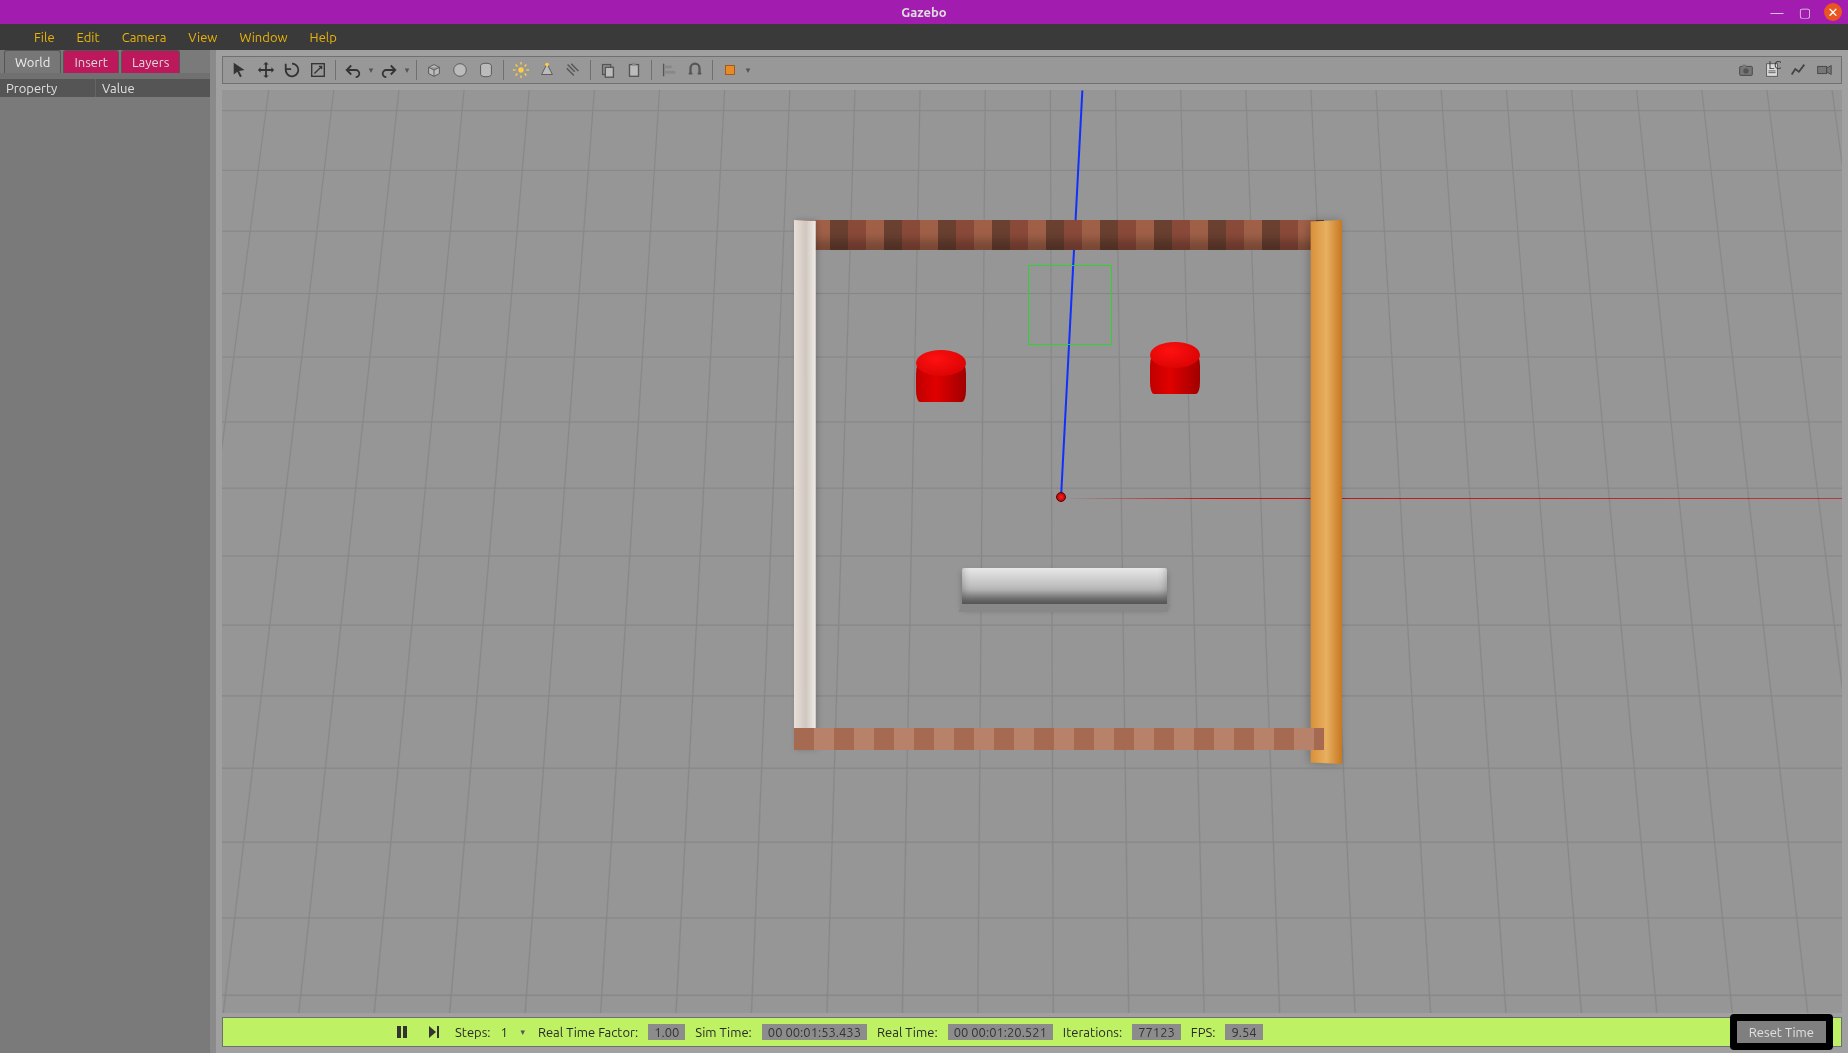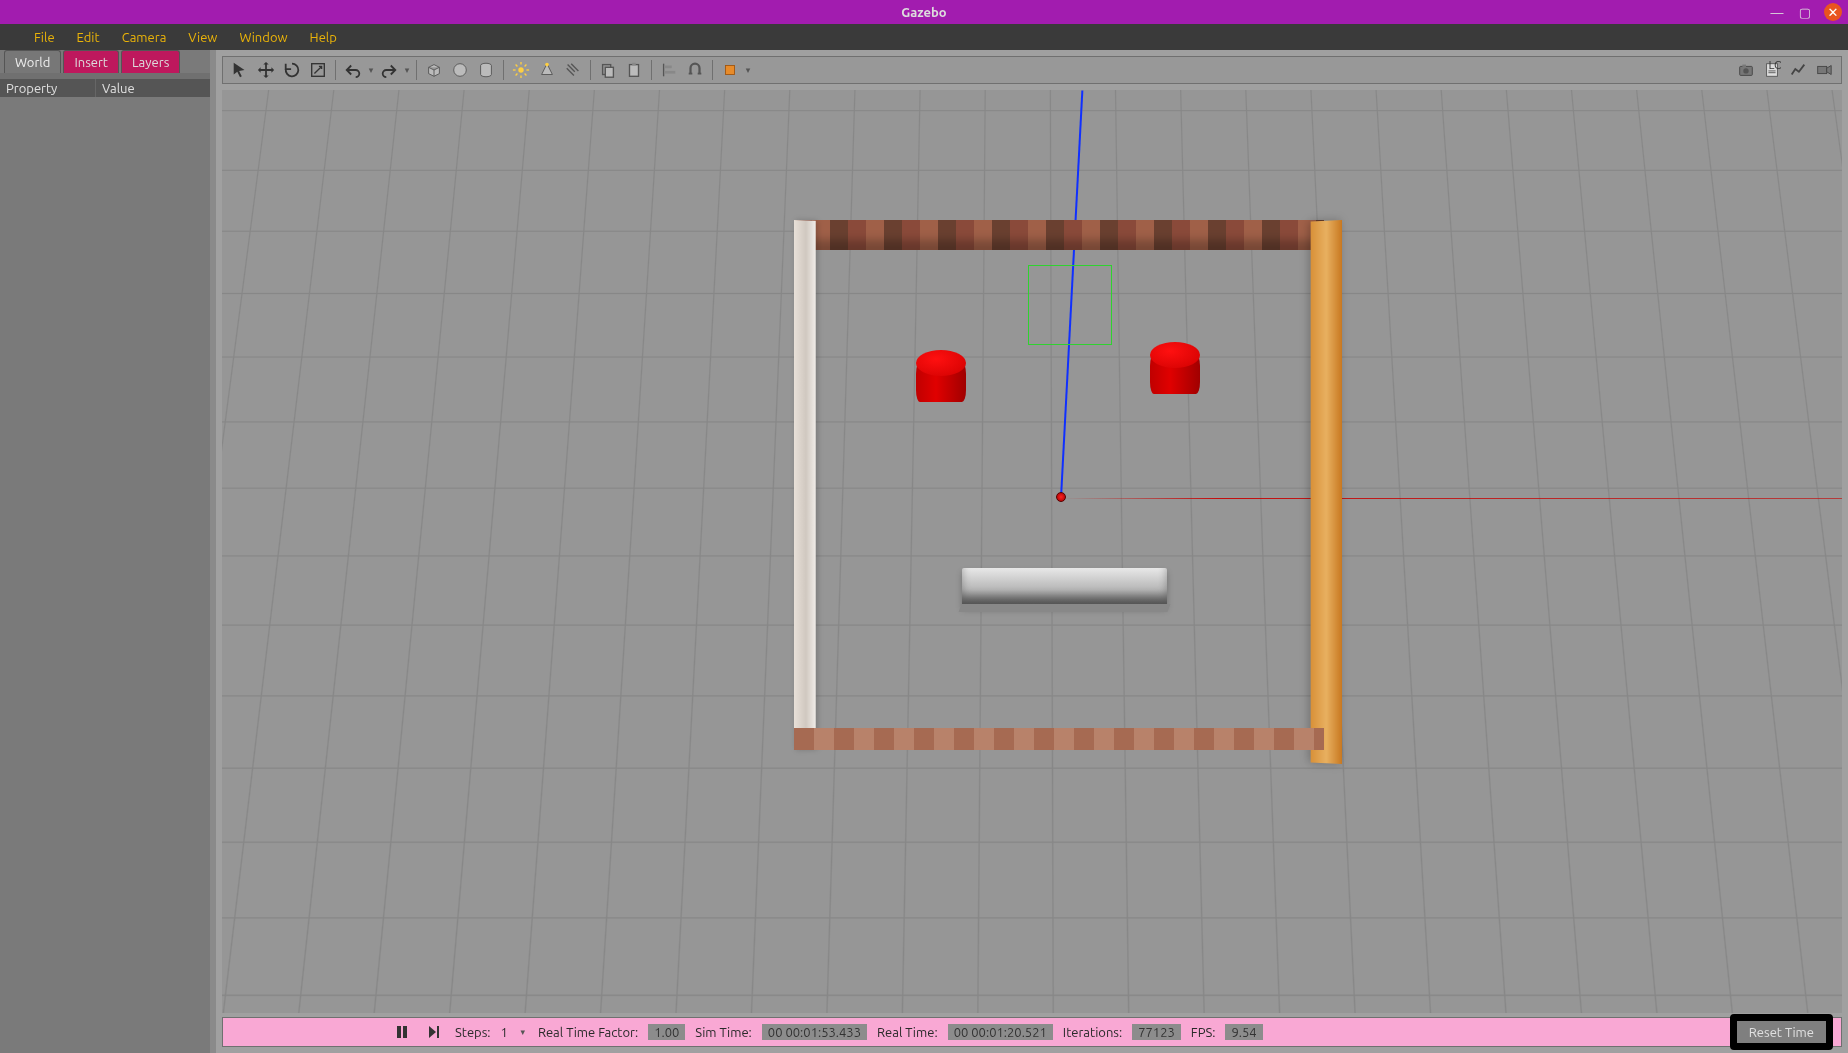--- a/index.html
+++ b/index.html
@@ -76,21 +76,21 @@
   .cylinder .top { position:absolute; left:0; top:0; width:50px; height:26px; background:radial-gradient(ellipse at 40% 35%, #ff1010,#d00000); border-radius:50%; }
   .cyl1 { left:694px; top:260px; }
   .cyl2 { left:928px; top:252px; }
   .jersey { position:absolute; left:740px; top:478px; width:205px; height:38px;
     background:linear-gradient(#e8e8e8,#b8b8b8 55%,#707070);
     border-radius:2px;
     box-shadow: 0 4px 6px rgba(0,0,0,0.25), inset 0 -10px 8px rgba(0,0,0,0.3);
   }
   .jersey::before{ content:""; position:absolute; left:-2px; right:-2px; bottom:-6px; height:8px;
     background:#888; transform:skewX(-20deg); }
-  .bottombar { position:absolute; left:6px; right:6px; bottom:6px; height:30px; background:#f9a8d4; border:1px solid #707070; display:flex; align-items:center; padding:0 8px; gap:10px; color:#2a2a2a; }
+  .bottombar { position:absolute; left:6px; right:6px; bottom:6px; height:30px; background:#bef264; border:1px solid #707070; display:flex; align-items:center; padding:0 8px; gap:10px; color:#2a2a2a; }
   .bottombar .btn { width:22px; height:22px; display:flex; align-items:center; justify-content:center; cursor:pointer; }
   .bottombar .field { background:#8c8c8c; padding:1px 6px; min-width:36px; color:#333; }
   .bottombar .label { color:#2a2a2a; }
   .bottombar .reset { margin-left:auto; background:#7f7f7f; color:#e0e0e0; padding:4px 12px; border-radius:4px; border:7px solid #000000; cursor:pointer; }
 </style>
 </head>
 <body>
 
 <div class="titlebar">
   <span class="title">Gazebo</span>

